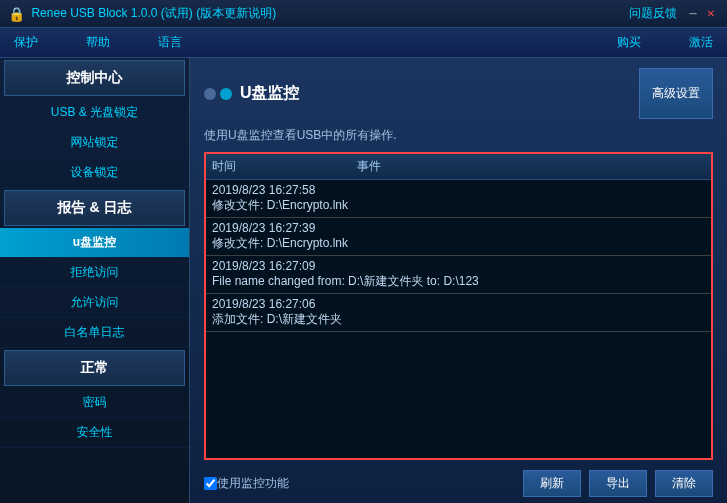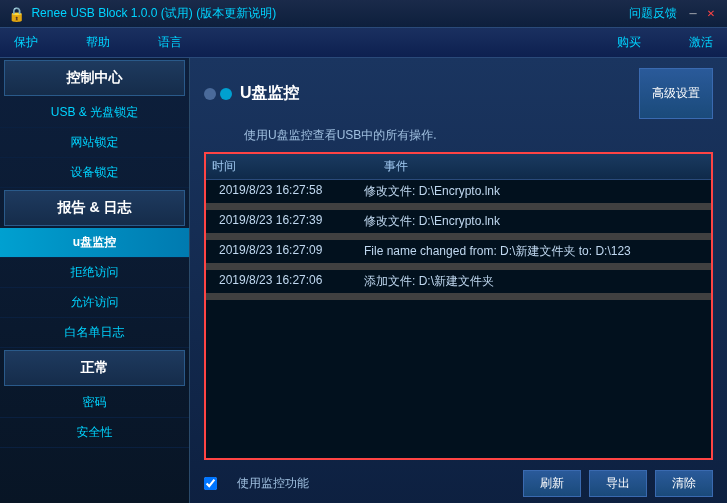--- a/index.html
+++ b/index.html
@@ -154,56 +154,55 @@
       border: 1px solid #3a6ab0;
       padding: 16px 12px;
       font-size: 12px;
       cursor: pointer;
     }
 
     .page-desc {
       color: #a0c0e0;
       font-size: 12px;
       margin-bottom: 8px;
-      margin-left: 40px;
     }
 
     
     .log-table {
       flex: 1;
       border: 2px solid #ff4444;
       background: #02111e;
       overflow-y: auto;
       margin-bottom: 10px;
     }
     .table-header {
       display: flex;
       background: linear-gradient(180deg, #1a3a60 0%, #0f2a4a 100%);
       border-bottom: 1px solid #2a4a7a;
       padding: 4px 6px;
-      gap: 27px;
     }
     .th-time {
       width: 145px;
       color: #a0c8f0;
       font-size: 12px;
       flex-shrink: 0;
     }
     .th-event {
       flex: 1;
       color: #a0c8f0;
       font-size: 12px;
     }
     .table-body {
       overflow-y: auto;
     }
     .table-row {
       display: flex;
-      padding: 3px 13px;
-      border-bottom: 7px solid #404040;
+      padding: 3px 6px;
+      border-bottom: 1px solid #404040;
+      flex-direction: column;
     }
     .td-time {
       width: 145px;
       color: #c0d8f0;
       font-size: 12px;
       flex-shrink: 0;
     }
     .td-event {
       flex: 1;
       color: #c0d8f0;
@@ -212,21 +211,21 @@
 
     
     .bottom-bar {
       display: flex;
       align-items: center;
       gap: 8px;
     }
     .checkbox-wrap {
       display: flex;
       align-items: center;
-      gap: 20px;
+      gap: 0;
       color: #a0c0e0;
       font-size: 12px;
     }
     .checkbox-wrap input { cursor: pointer; }
     .bottom-btns {
       margin-left: auto;
       display: flex;
       gap: 8px;
     }
     .bottom-btn {

